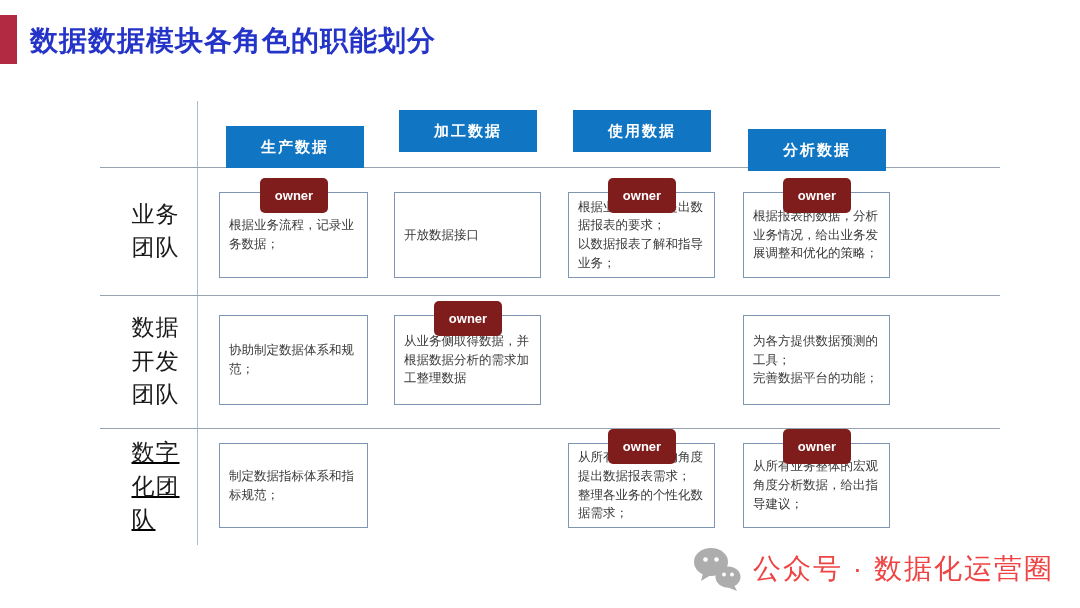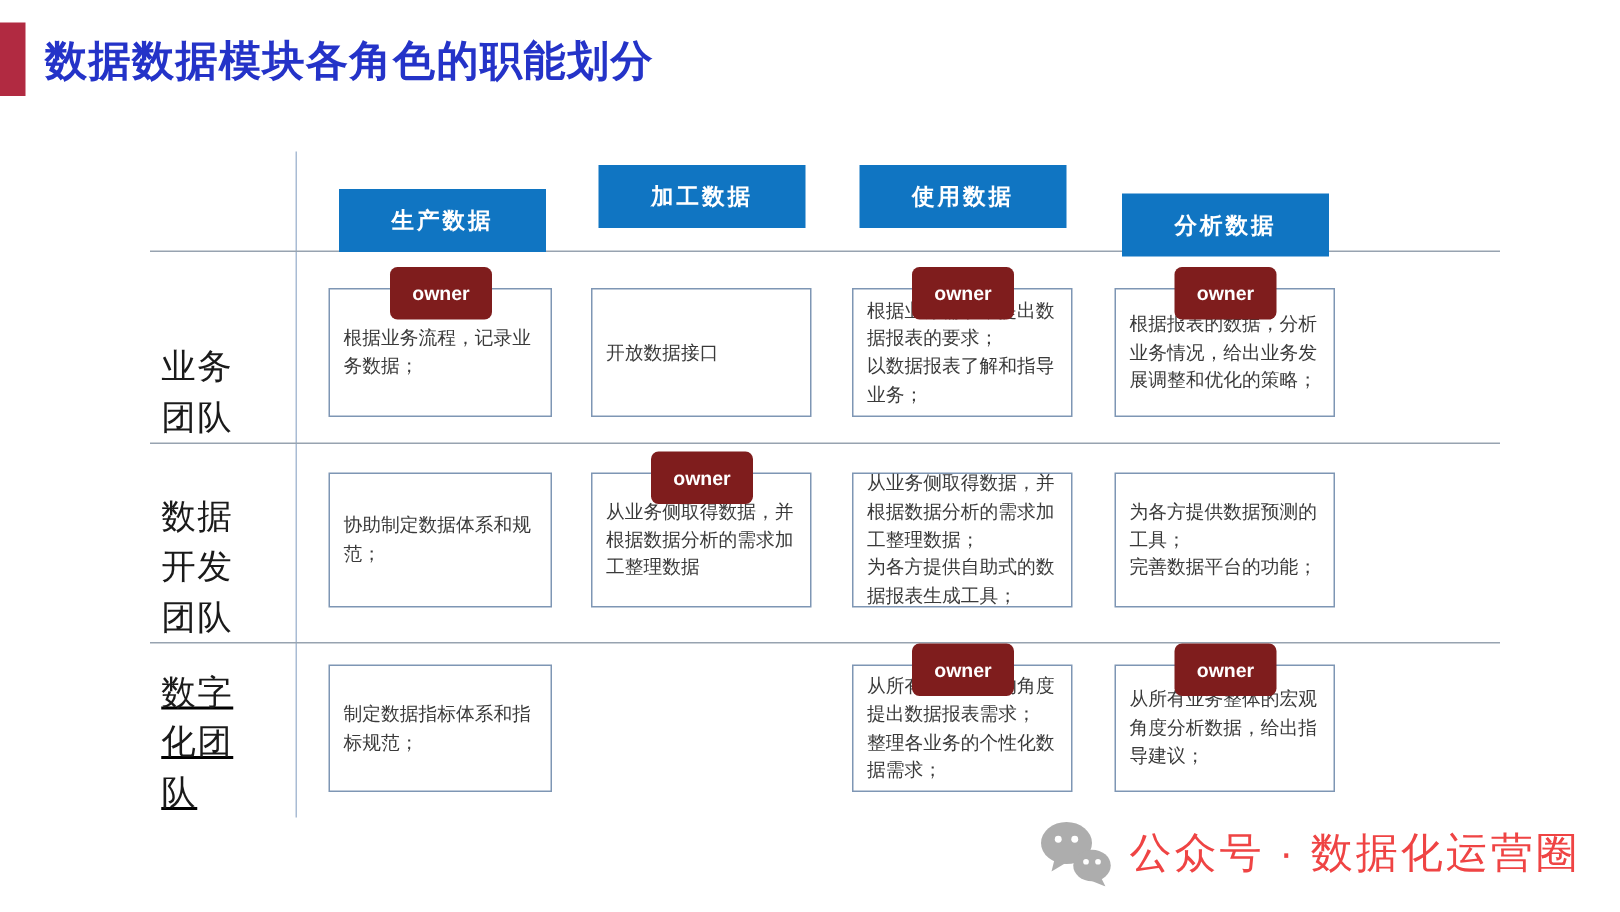--- a/index.html
+++ b/index.html
@@ -21,21 +21,21 @@
   .hline.l3{top:428px;}
   
   .col-btn{
     position:absolute;top:110px;height:42px;width:138px;background:#1075C2;
     color:#fff;font-size:15px;font-weight:bold;letter-spacing:2px;
     display:flex;align-items:center;justify-content:center;
   }
   .col-btn.c1{left:226px;margin-top:16px;} .col-btn.c2{left:399px;text-align:center;} .col-btn.c3{left:573px;} .col-btn.c4{left:748px;margin-top:19px;}
   
   .team{
-    position:absolute;left:84px;width:97px;display:flex;align-items:flex-end;justify-content:center;
+    position:absolute;left:108px;width:97px;display:flex;align-items:center;justify-content:center;
   }
   .team.r1{top:167px;height:128px;}
   .team.r2{top:295px;height:133px;}
   .team.r3{top:428px;height:117px;text-decoration:underline;}
   .team-label{
     width:50px;font-size:23px;line-height:1.45;color:#1a1a1a;text-align:left;
     letter-spacing:1px;word-break:break-all;
   }
   
   .cell{
@@ -117,24 +117,20 @@
     <div class="cell-text">根据报表的数据，分析业务情况，给出业务发展调整和优化的策略；</div>
   </div>
 
   <div class="cell row2 colA">
     <div class="cell-text">协助制定数据体系和规范；</div>
   </div>
   <div class="badge b-r2c2">owner</div>
   <div class="cell row2 colB">
     <div class="cell-text">从业务侧取得数据，并根据数据分析的需求加工整理数据</div>
   </div>
-  <div class="cell row2 colC">
-    <div class="cell-text">从业务侧取得数据，并根据数据分析的需求加工整理数据；
-为各方提供自助式的数据报表生成工具；</div>
-  </div>
   <div class="cell row2 colD">
     <div class="cell-text">为各方提供数据预测的工具；
 完善数据平台的功能；</div>
   </div>
 
   <div class="cell row3 colA">
     <div class="cell-text">制定数据指标体系和指标规范；</div>
   </div>
   <div class="badge b-r3c3">owner</div>
   <div class="cell row3 colC">

